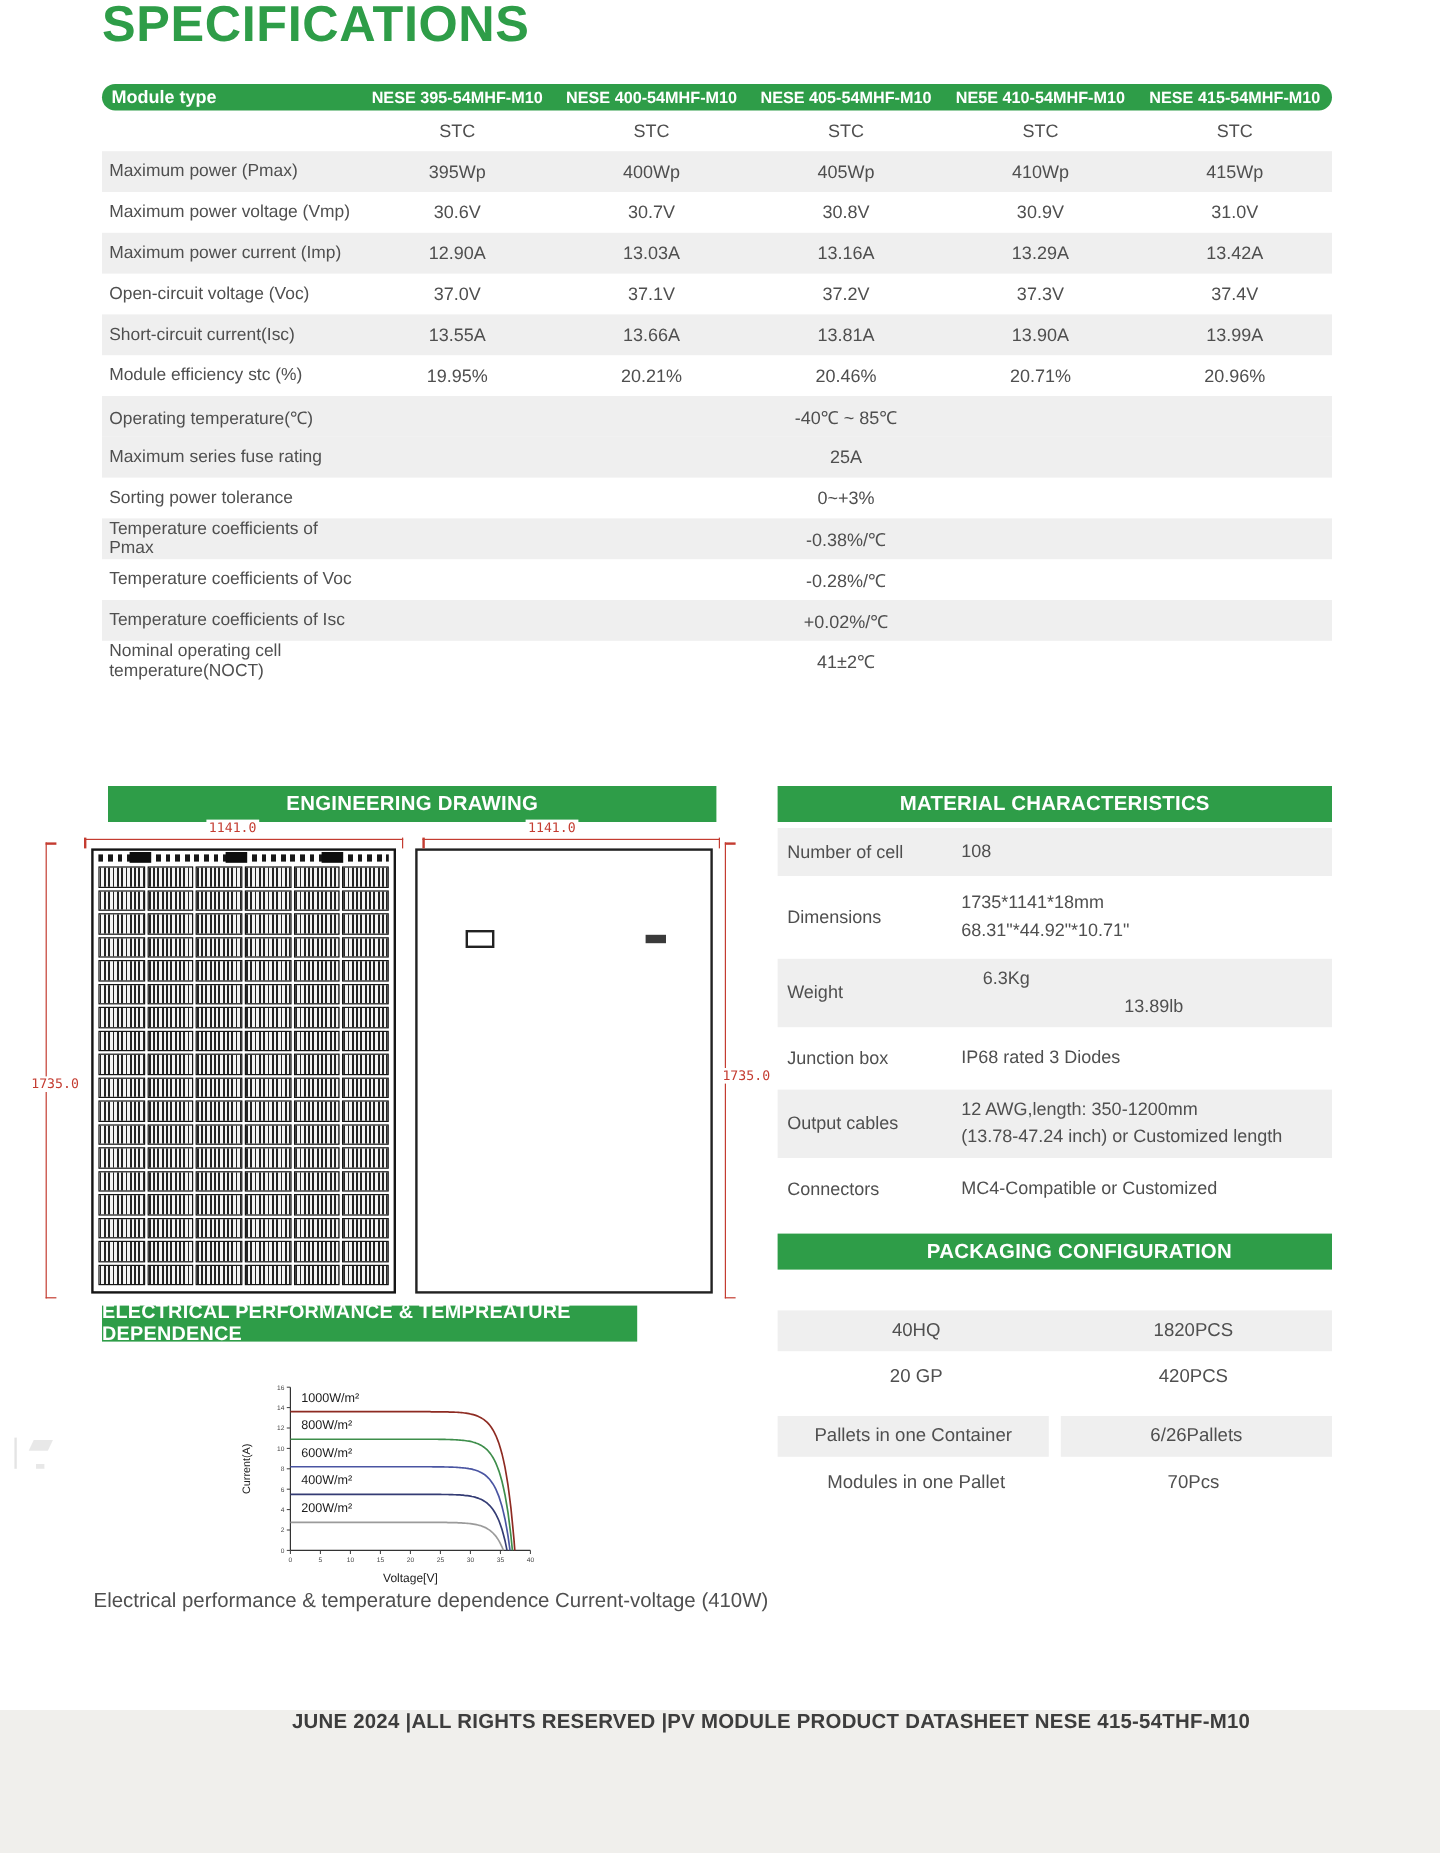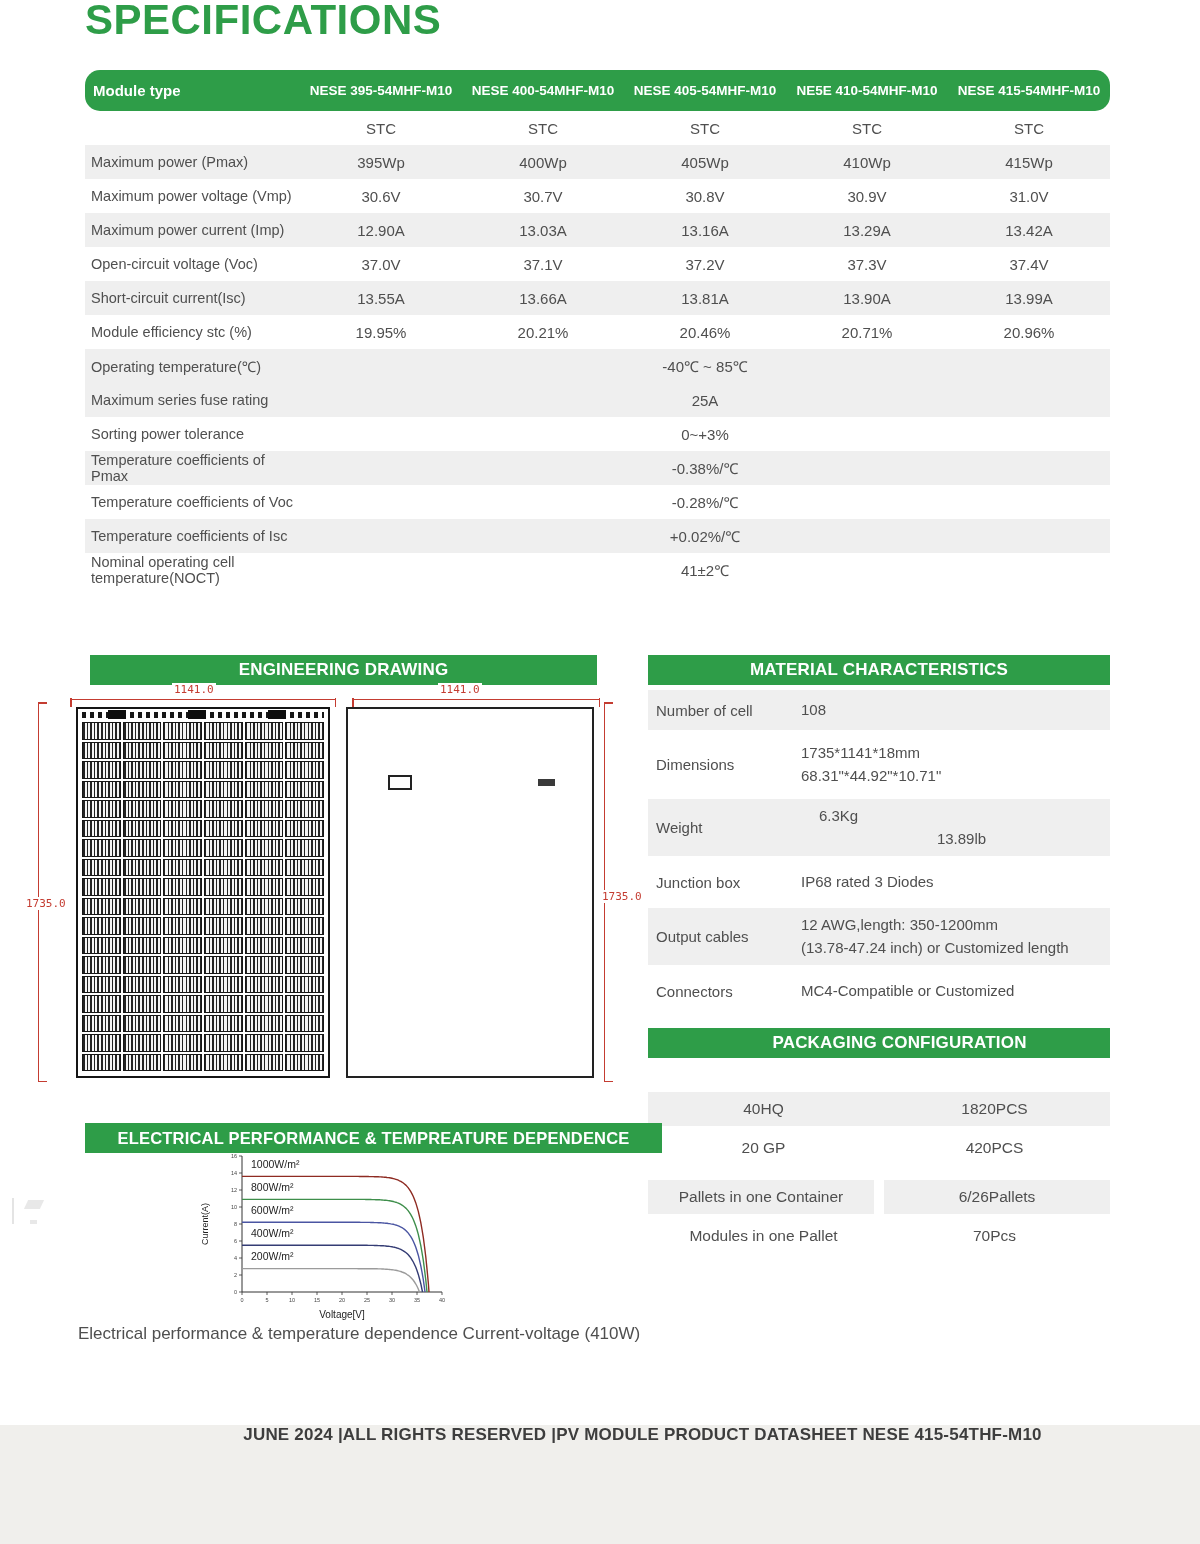--- a/index.html
+++ b/index.html
@@ -25,21 +25,21 @@
   .banner{
     position:absolute;background:var(--green);color:#fff;font-weight:bold;
     display:flex;align-items:center;justify-content:center;font-size:17px;
     letter-spacing:.2px;height:30px;
   }
   #perf-banner{font-size:16.5px;}
   
   #spec-table{position:absolute;left:85px;top:70px;width:1025px;font-size:15px;}
   .sheader{
     display:grid;grid-template-columns:215px repeat(5,1fr);
-    background:var(--green);color:#fff;font-weight:bold;height:41px;align-items:center;border-radius:15px;
+    background:var(--green);color:#fff;font-weight:bold;height:22px;align-items:center;border-radius:15px;
   }
   .sheader .hlabel{padding-left:8px;font-size:15px;}
   .sheader .module-name{font-size:13.5px;text-align:center;white-space:nowrap;}
   .srow{
     display:grid;grid-template-columns:215px repeat(5,1fr);
     height:34px;align-items:center;
   }
   .srow.single{grid-template-columns:215px 1fr;}
   .srow.alt{background:var(--alt);}
   .slabel{padding-left:6px;font-size:14.5px;}
@@ -383,21 +383,21 @@
   <div class="prow split">
     <div>Pallets in one Container</div>
     <div>6/26Pallets</div>
   </div>
   <div class="prow">
     <div>Modules in one Pallet</div>
     <div>70Pcs</div>
   </div>
 </div>
 
-<div class="banner" id="perf-banner" style="left:85px;top:1088px;width:577px;margin-top:35px;">ELECTRICAL PERFORMANCE &amp; TEMPREATURE DEPENDENCE</div>
+<div class="banner" id="perf-banner" style="left:85px;top:1088px;width:446px;">ELECTRICAL PERFORMANCE &amp; TEMPREATURE DEPENDENCE</div>
 
 <svg id="iv-chart" width="260" height="178" viewBox="0 0 260 178">
     <line x1="46" y1="8" x2="46" y2="144" stroke="#333" stroke-width="1"></line>
     <line x1="46" y1="144" x2="246" y2="144" stroke="#333" stroke-width="1"></line>
     <line x1="46" y1="144" x2="46" y2="147" stroke="#333" stroke-width="0.8"></line>
     <text x="46" y="154" font-size="5.5" text-anchor="middle" fill="#444" font-family="Liberation Sans, sans-serif">0</text>
     <line x1="71" y1="144" x2="71" y2="147" stroke="#333" stroke-width="0.8"></line>
     <text x="71" y="154" font-size="5.5" text-anchor="middle" fill="#444" font-family="Liberation Sans, sans-serif">5</text>
     <line x1="96" y1="144" x2="96" y2="147" stroke="#333" stroke-width="0.8"></line>
     <text x="96" y="154" font-size="5.5" text-anchor="middle" fill="#444" font-family="Liberation Sans, sans-serif">10</text>

